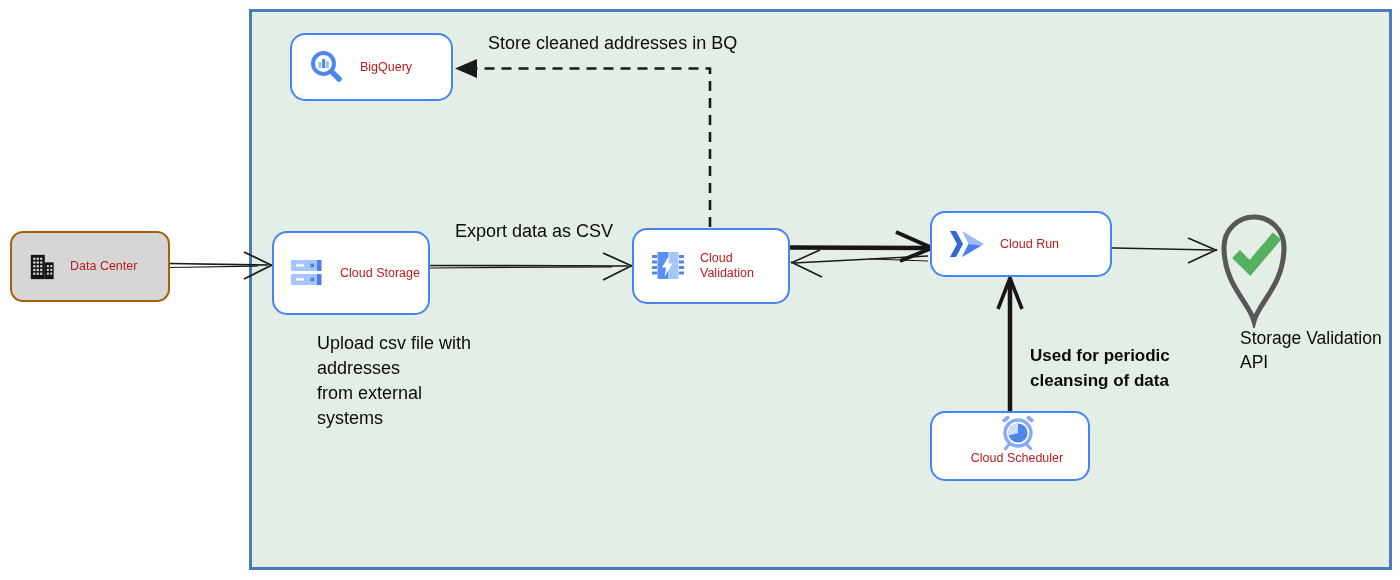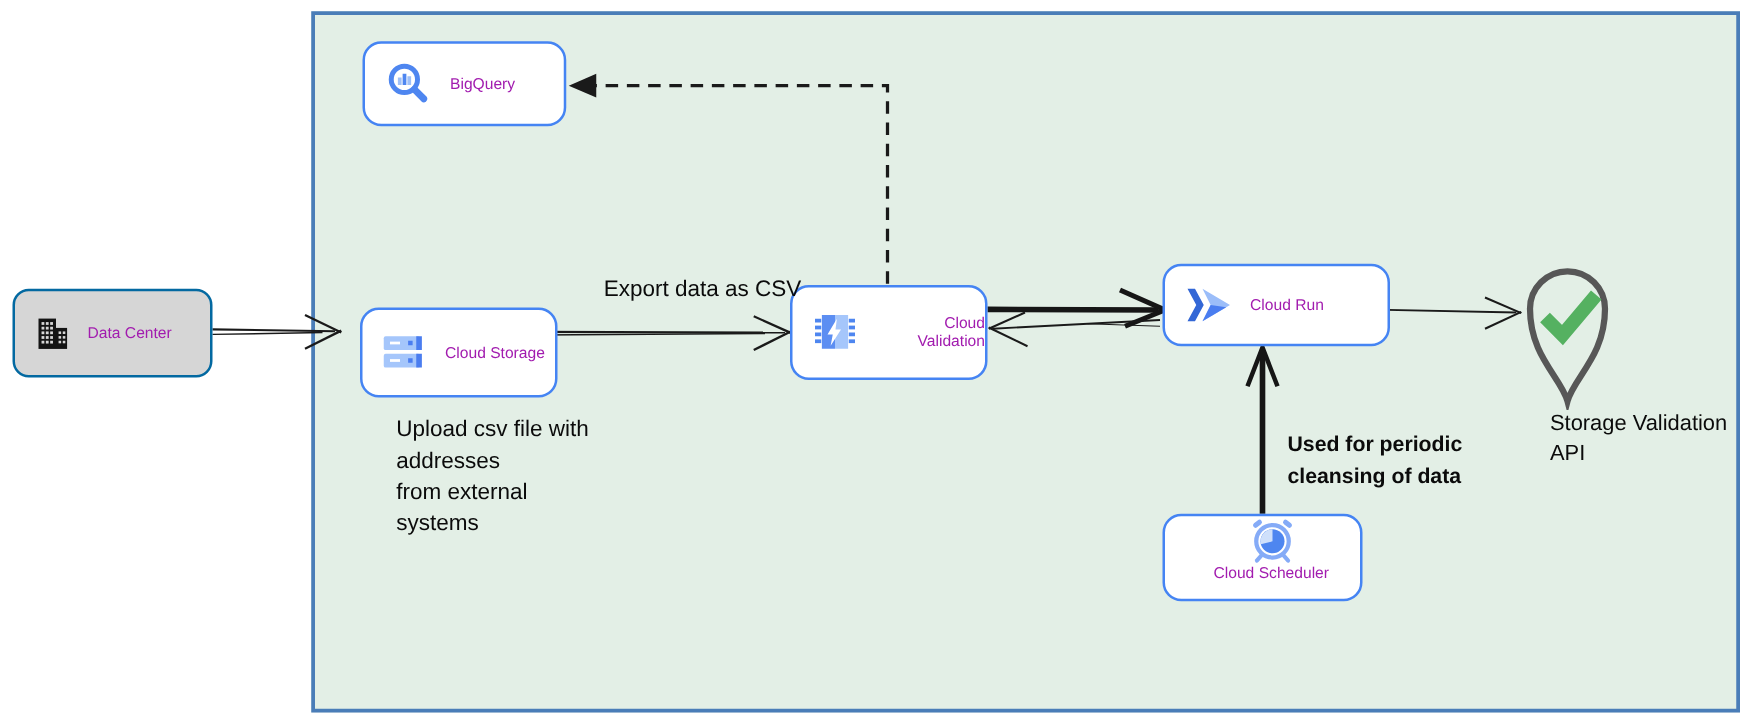--- a/index.html
+++ b/index.html
@@ -10,22 +10,22 @@
   .gcp-container{
     position:absolute;left:249px;top:9px;width:1143px;height:561px;
     box-sizing:border-box;background:#e3efe6;border:3px solid #4a7db8;
   }
   .node{
     position:absolute;box-sizing:border-box;background:#ffffff;
     border:2px solid #4584f3;border-radius:15px;
     display:flex;align-items:center;
   }
   .node .nicon{flex:0 0 auto;margin-left:16px;display:flex;align-items:center;}
-  .node .nlabel{margin-left:14px;font-size:12.5px;line-height:15px;color:#a21caf;max-width:95px;text-align:right;}
-  .node-dc{border:2px solid #0369a1;background:#d6d6d6;border-radius:13px;}
+  .node .nlabel{margin-left:14px;font-size:12.5px;line-height:15px;color:#b91c1c;max-width:95px;}
+  .node-dc{border:2px solid #a16207;background:#d6d6d6;border-radius:13px;}
   .annot{position:absolute;font-size:18px;line-height:25px;white-space:pre-line;color:#0b0b0b;}
   #arrows{position:absolute;left:0;top:0;pointer-events:none;}
   .pin-wrap{position:absolute;left:1219px;top:208px;width:70px;height:120px;}
 </style>
 </head>
 <body>
 
 <div id="canvas">
 
   <div class="gcp-container"></div>
@@ -116,21 +116,21 @@
         <circle cx="15.5" cy="15.5" r="10.5" fill="#ffffff" stroke="#4e86f0" stroke-width="4"></circle>
         <rect x="10.3" y="14" width="3" height="6" fill="#9fc0f8"></rect>
         <rect x="14.1" y="11" width="3" height="9" fill="#4e86f0"></rect>
         <rect x="17.9" y="13" width="3" height="7" fill="#9fc0f8"></rect>
         <line x1="23.5" y1="23.5" x2="31" y2="31" stroke="#4e86f0" stroke-width="5.5" stroke-linecap="round"></line>
       </svg>
     </span>
     <span class="nlabel">BigQuery</span>
   </div>
 
-  <div class="node" style="left:288px;top:231px;width:158px;height:72px;margin-top:15px;">
+  <div class="node" style="left:272px;top:231px;width:158px;height:84px;">
     <span class="nicon">
       <svg width="36" height="30" viewBox="0 0 36 30">
         <g>
           <rect x="1" y="2" width="29" height="11" rx="1.5" fill="#a5c6fb"></rect>
           <rect x="27" y="2" width="4.5" height="11" fill="#4a7df0"></rect>
           <rect x="6" y="6.3" width="8" height="2.2" fill="#ffffff"></rect>
           <rect x="20.5" y="5.6" width="3.6" height="3.6" fill="#4a7df0"></rect>
         </g>
         <g>
           <rect x="1" y="16" width="29" height="11" rx="1.5" fill="#a5c6fb"></rect>
@@ -192,21 +192,22 @@
 
   <div class="pin-wrap">
     <svg width="70" height="120" viewBox="0 0 70 120">
       <path d="M35,113 C30,94 5,77 5,39 A30,30 0 1 1 65,39 C65,77 40,94 35,113 Z" fill="none" stroke="#575757" stroke-width="5"></path>
       <polyline points="17,46 31,60 58,28" fill="none" stroke="#55b161" stroke-width="11"></polyline>
     </svg>
   </div>
   <div class="annot" style="left:1240px;top:326px;font-size:17.5px;line-height:24px;">Storage Validation
 API</div>
 
-  <div class="annot" style="left:455px;top:219px;margin-left:28px;">Export data as CSV</div>
+  <div class="annot" style="left:488px;top:31px;">Store cleaned addresses in BQ</div>
+  <div class="annot" style="left:455px;top:219px;">Export data as CSV</div>
   <div class="annot" style="left:271px;top:331px;margin-left:46px;">Upload csv file with
 addresses
 from external
 systems</div>
   <div class="annot" style="left:1030px;top:343px;font-size:17px;font-weight:bold;">Used for periodic
 cleansing of data</div>
 
 </div>
 
 </body></html>

